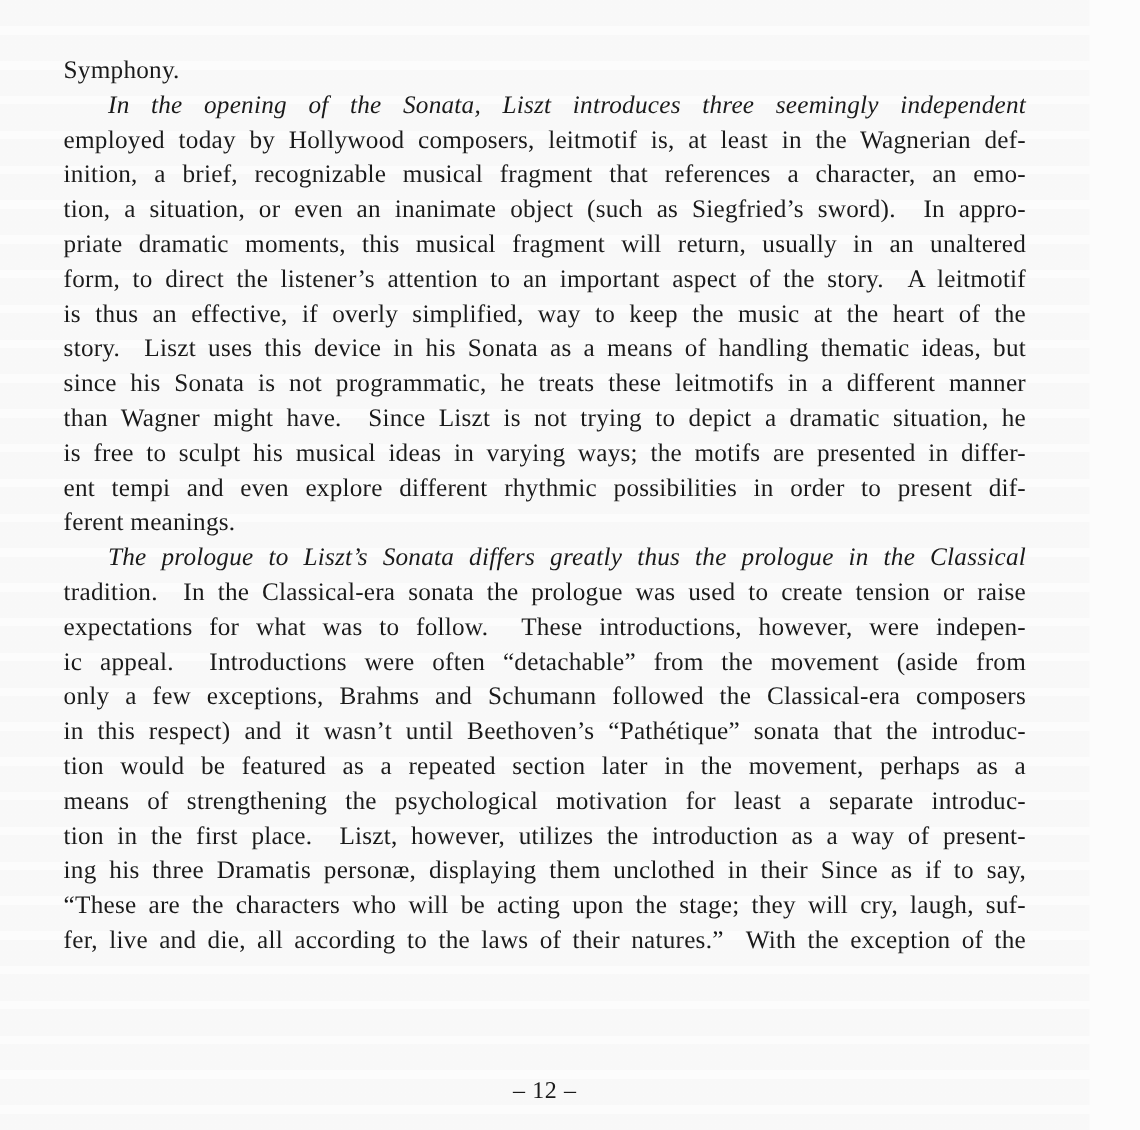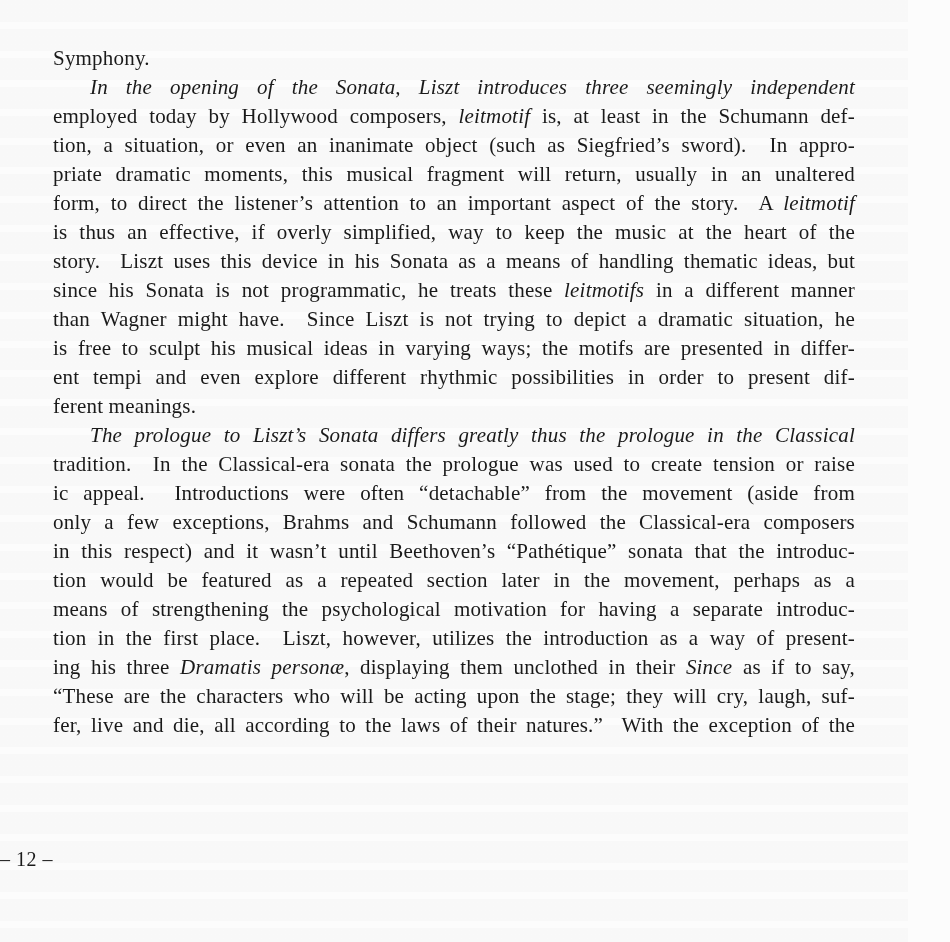--- a/index.html
+++ b/index.html
@@ -44,57 +44,59 @@
   .line.just {
     text-align: justify;
     text-align-last: justify;
     white-space: normal;
   }
   .line.indent {
     text-indent: 37px;
     font-style: italic;
   }
   .italic {
-    font-style: italic;
   }
   footer.page-footer {
     position: absolute;
     left: 0;
     right: 0;
-    top: 848px;
+    top: 898px;
+    text-align: center;
     font-size: 20px;
     line-height: 22px;
     letter-spacing: 0.5px;
   }
 </style>
 </head>
 <body style="background: rgb(252, 252, 252); color: rgb(26, 26, 26);">
 
 <div class="page">
   <main class="text-block">
       <div class="line"><span>Symphony.</span></div>
       <div class="line indent just"><span>In the opening of the Sonata, Liszt introduces three seemingly independent</span></div>
-      <div class="line just"><span>employed today by Hollywood composers, </span><span class="italic">leitmotif</span><span> is, at least in the Schumann def-</span></div>
+      <div class="line just"><span>employed today by Hollywood composers, </span><span class="italic">leitmotif</span><span> is, at least in the Wagnerian def-</span></div>
+      <div class="line just"><span>inition, a brief, recognizable musical fragment that references a character, an emo-</span></div>
       <div class="line just"><span>tion, a situation, or even an inanimate object (such as Siegfried’s sword).&nbsp; In appro-</span></div>
       <div class="line just"><span>priate dramatic moments, this musical fragment will return, usually in an unaltered</span></div>
       <div class="line just"><span>form, to direct the listener’s attention to an important aspect of the story.&nbsp; A </span><span class="italic">leitmotif</span></div>
       <div class="line just"><span>is thus an effective, if overly simplified, way to keep the music at the heart of the</span></div>
       <div class="line just"><span>story.&nbsp; Liszt uses this device in his Sonata as a means of handling thematic ideas, but</span></div>
       <div class="line just"><span>since his Sonata is not programmatic, he treats these </span><span class="italic">leitmotifs</span><span> in a different manner</span></div>
       <div class="line just"><span>than Wagner might have.&nbsp; Since Liszt is not trying to depict a dramatic situation, he</span></div>
       <div class="line just"><span>is free to sculpt his musical ideas in varying ways; the motifs are presented in differ-</span></div>
       <div class="line just"><span>ent tempi and even explore different rhythmic possibilities in order to present dif-</span></div>
       <div class="line"><span>ferent meanings.</span></div>
       <div class="line indent just"><span>The prologue to Liszt’s Sonata differs greatly thus the prologue in the Classical</span></div>
       <div class="line just"><span>tradition.&nbsp; In the Classical-era sonata the prologue was used to create tension or raise</span></div>
+      <div class="line just"><span>expectations for what was to follow.&nbsp; These introductions, however, were indepen-</span></div>
       <div class="line just"><span>ic appeal.&nbsp; Introductions were often “detachable” from the movement (aside from</span></div>
       <div class="line just"><span>only a few exceptions, Brahms and Schumann followed the Classical-era composers</span></div>
       <div class="line just"><span>in this respect) and it wasn’t until Beethoven’s “Pathétique” sonata that the introduc-</span></div>
       <div class="line just"><span>tion would be featured as a repeated section later in the movement, perhaps as a</span></div>
-      <div class="line just"><span>means of strengthening the psychological motivation for having a separate introduc-</span></div>
+      <div class="line just"><span>means of strengthening the psychological motivation for least a separate introduc-</span></div>
       <div class="line just"><span>tion in the first place.&nbsp; Liszt, however, utilizes the introduction as a way of present-</span></div>
       <div class="line just"><span>ing his three </span><span class="italic">Dramatis personæ</span><span>, displaying them unclothed in their </span><span class="italic">Since</span><span> as if to say,</span></div>
       <div class="line just"><span>“These are the characters who will be acting upon the stage; they will cry, laugh, suf-</span></div>
       <div class="line just"><span>fer, live and die, all according to the laws of their natures.”&nbsp; With the exception of the</span></div>
     </main>
   <footer class="page-footer">
     <span>– 12 –</span>
   </footer>
 </div>
 

